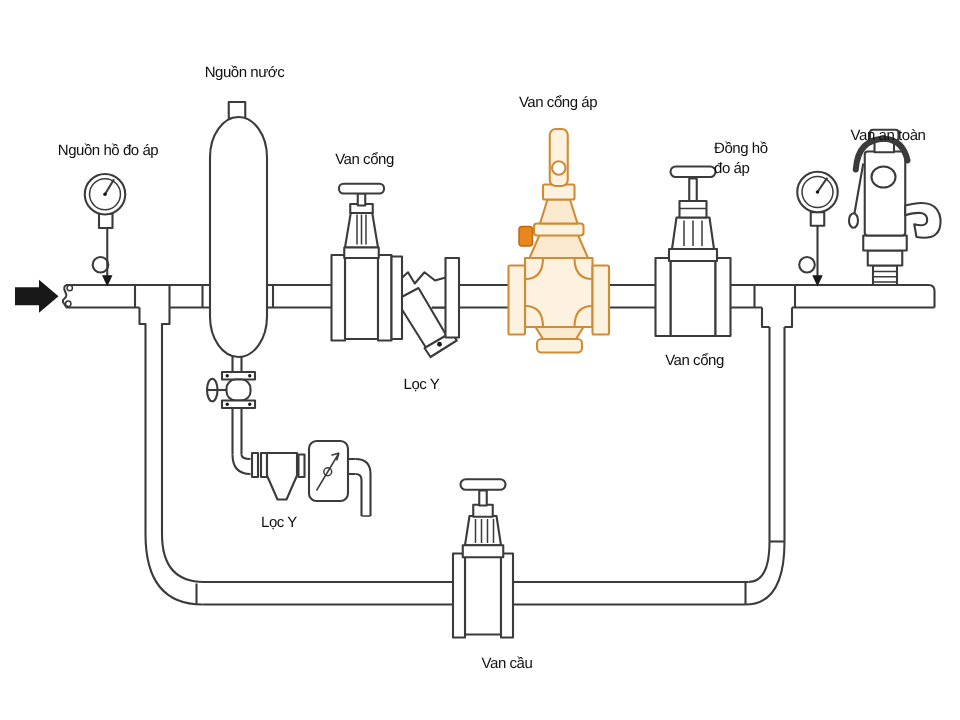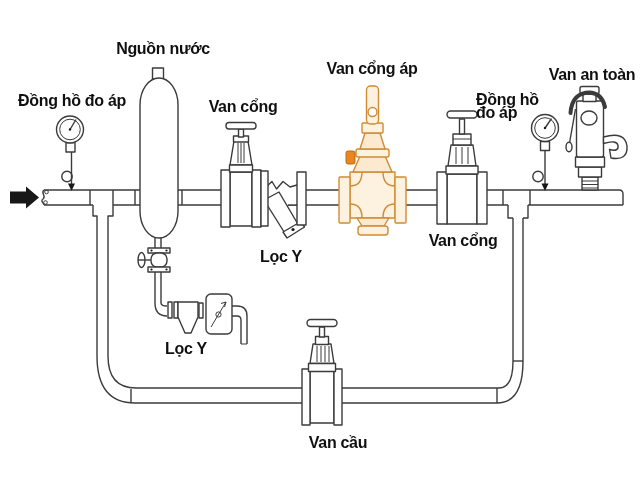--- a/index.html
+++ b/index.html
@@ -2,21 +2,21 @@
 <html><head>
 <meta charset="utf-8">
 <style>
   html,body{margin:0;padding:0;background:#ffffff;}
   .stage{
     position:relative;width:640px;height:480px;background:#ffffff;overflow:hidden;
     font-family:"Liberation Sans",sans-serif;
   }
   .stage svg{position:absolute;left:0;top:0;}
   .lbl{
-    position:absolute;font-weight:bold;font-size:16px;line-height:13px;color:#101010;
+    position:absolute;font-weight:normal;font-size:10px;line-height:13px;color:#101010;
     white-space:nowrap;letter-spacing:-0.3px;
   }
   .c{transform:translateX(-50%);}
   
   .ln{fill:none;stroke:#3b3b3b;stroke-width:1.4;stroke-linejoin:round;}
   .tn{fill:none;stroke:#3b3b3b;stroke-width:1;stroke-linejoin:round;}
   .wh{fill:#ffffff;stroke:#3b3b3b;stroke-width:1.4;stroke-linejoin:round;}
   .dk{fill:#181818;stroke:none;}
   .or{stroke:#d08c34;stroke-width:1.4;stroke-linejoin:round;}
 </style>
@@ -184,24 +184,24 @@
       <polygon class="wh" points="313,344 331,344 334,363.5 310,363.5"></polygon>
       <path class="tn" d="M 317,346 V 362 M 321,346 V 362 M 325,346 V 362 M 329,346 V 362"></path>
       <rect class="wh" x="308.5" y="363.5" width="27" height="8"></rect>
       <rect class="wh" x="315.5" y="336.5" width="13" height="8"></rect>
       <rect class="wh" x="319.5" y="327" width="5" height="10"></rect>
       <rect class="wh" x="307" y="319.5" width="30" height="7" rx="3.5"></rect>
     </g>
   </svg>
 
   <div class="lbl c" style="left:163px;top:42px">Nguồn nước</div>
-  <div class="lbl c" style="left:72px;top:94px">Đồng hồ đo áp</div>
+  <div class="lbl c" style="left:72px;top:94px">Nguồn hồ đo áp</div>
   <div class="lbl c" style="left:243px;top:100px">Van cổng</div>
   <div class="lbl c" style="left:372px;top:62px">Van cổng áp</div>
-  <div class="lbl c" style="left:592px;top:68px">Van an toàn</div>
+  <div class="lbl c" style="left:592px;top:84px">Van an toàn</div>
   <div class="lbl" style="left:476px;top:93px">
     <div>Đồng hồ</div>
     <div>đo áp</div>
   </div>
   <div class="lbl c" style="left:463px;top:234px">Van cổng</div>
   <div class="lbl c" style="left:281px;top:250px">Lọc Y</div>
   <div class="lbl c" style="left:186px;top:342px">Lọc Y</div>
   <div class="lbl c" style="left:338px;top:436px">Van cầu</div>
 </div>
 

